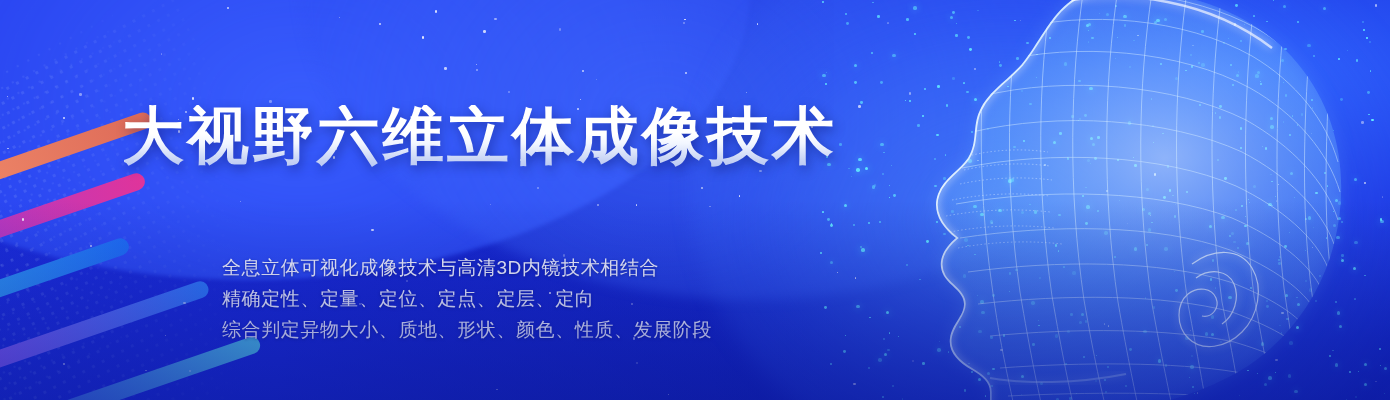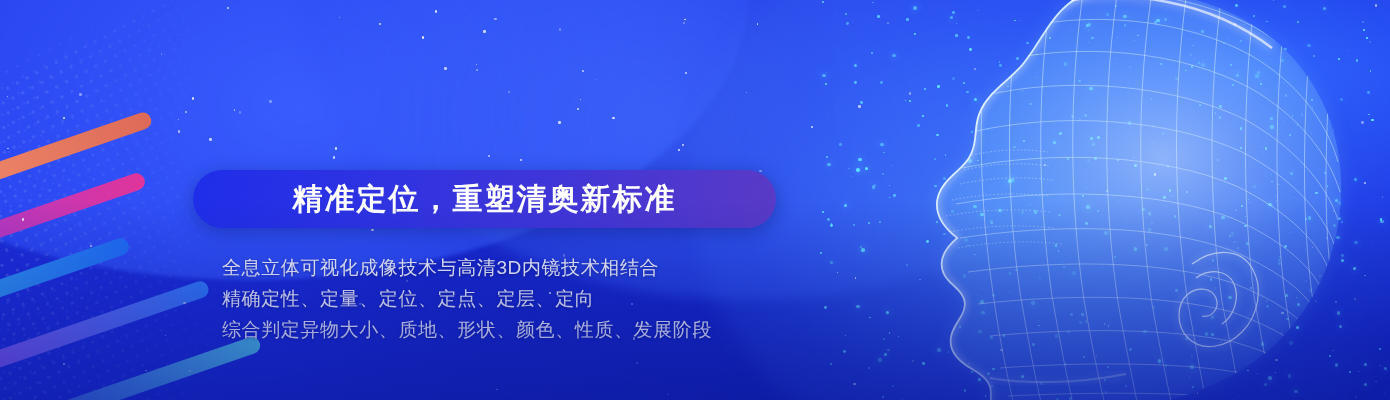--- a/index.html
+++ b/index.html
@@ -816,24 +816,22 @@
 
         <path d="M214,18 C286,0 372,16 432,62" stroke="#ffffff" stroke-width="2.4" fill="none" opacity="0.7" filter="url(#softGlow)"></path>
 
         <path d="M150,392 C184,398 236,398 286,388" stroke="#cfeeff" stroke-width="2" fill="none" opacity="0.45" filter="url(#softGlow)"></path>
       </g>
     </svg>
   </div>
 
   <div class="content">
 
-
-    <div class="subtitle-pill">
-      <div class="subtitle-text">精准定位，重塑清奥新标准</div>
-    </div>
+    <h1 class="main-title">大视野六维立体成像技术</h1>
+
 
     <div class="body-lines">
       <div class="body-line">全息立体可视化成像技术与高清3D内镜技术相结合</div>
       <div class="body-line">精确定性、定量、定位、定点、定层、定向</div>
       <div class="body-line">综合判定异物大小、质地、形状、颜色、性质、发展阶段</div>
     </div>
 
   </div>
 
   <div class="vignette-bottom"></div>

